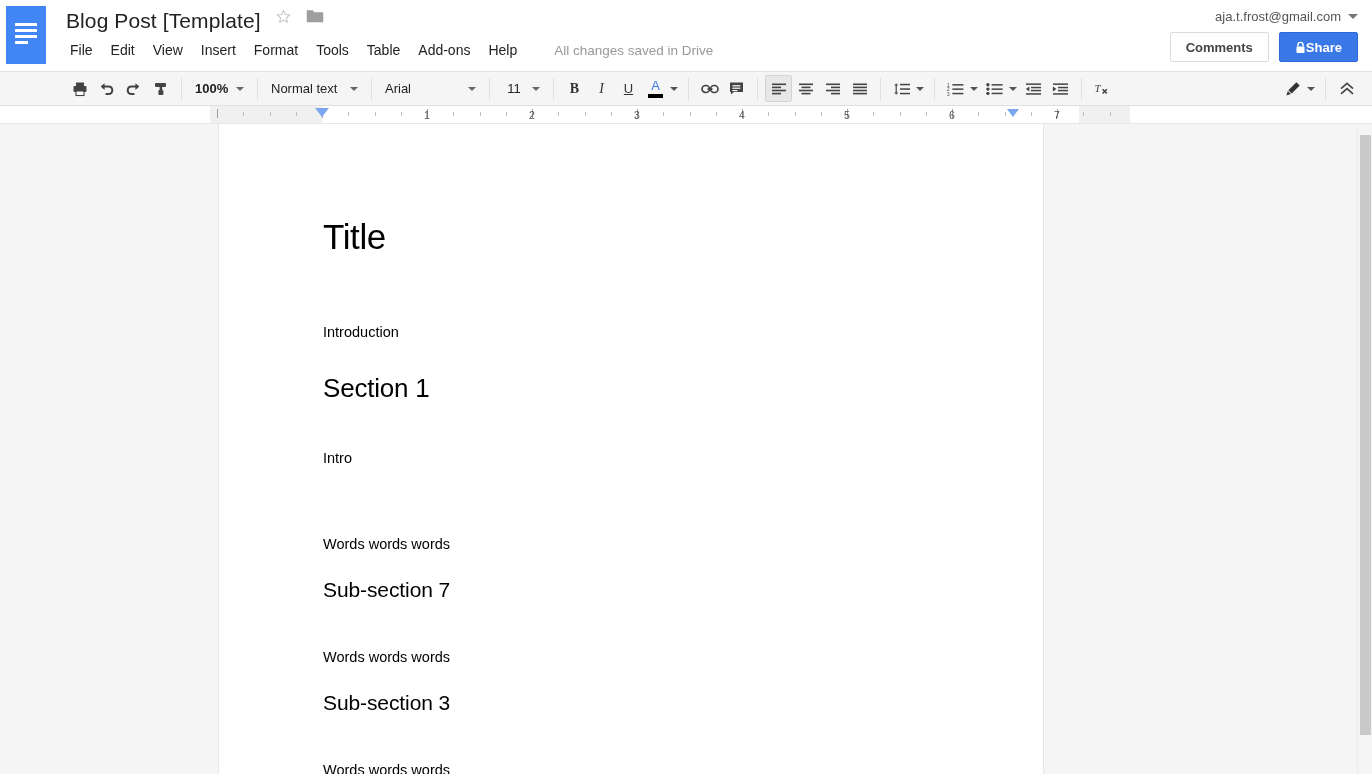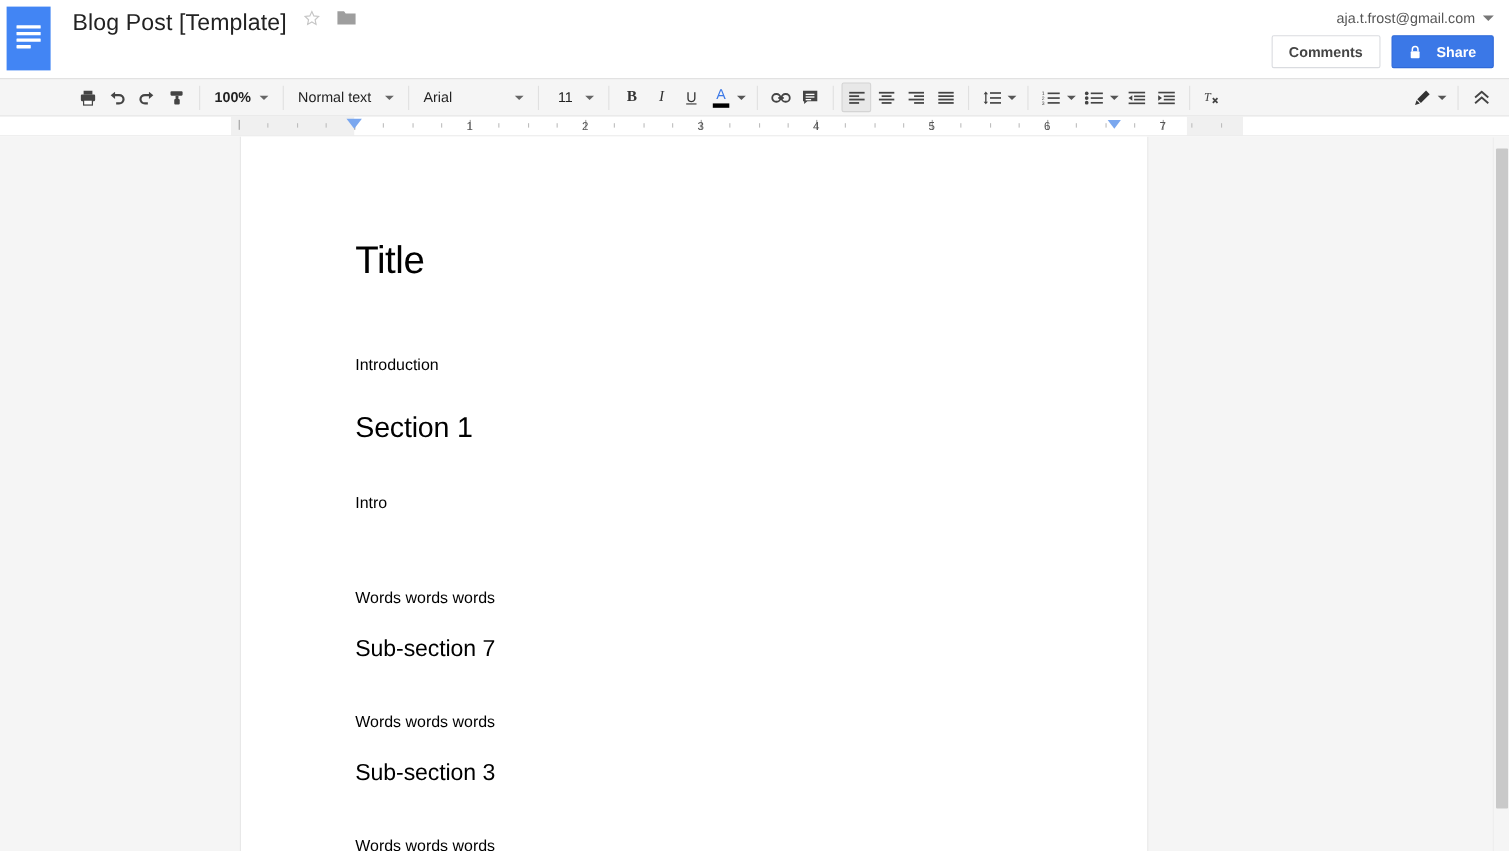--- a/index.html
+++ b/index.html
@@ -65,21 +65,21 @@
   .btn-comments {
     height: 30px; padding: 12px 15px;
     border: 1px solid #dadce0; border-radius: 2px; background: #fff;
     font-size: 13px; font-weight: bold; color: #444;
     display: flex; align-items: center; cursor: pointer;
   }
   .btn-share {
     height: 30px; padding: 0 15px;
     border: 1px solid #2f69d8; border-radius: 2px; background: #3b78e7;
     font-size: 13px; font-weight: bold; color: #fff;
-    display: flex; align-items: center; gap: 14px; cursor: pointer;
+    display: flex; align-items: center; gap: 0; cursor: pointer;
   }
   .lock-icon { width: 11px; height: 13px; display: block; }
 
   
   .toolbar {
     position: relative; height: 35px;
     background: #f5f5f5;
     border-top: 1px solid #e0e0e0;
     border-bottom: 1px solid #e0e0e0;
     display: flex; align-items: center;
@@ -195,20 +195,32 @@
     <div class="doc-title-row">
       <div class="doc-title">Blog Post [Template]</div>
       <svg class="star-icon" viewBox="0 0 24 24">
         <path d="M12 3.5l2.6 5.6 6.1.7-4.5 4.2 1.2 6.1L12 17l-5.4 3.1 1.2-6.1L3.3 9.8l6.1-.7z" fill="none" stroke="#c6c6c6" stroke-width="1.5"></path>
       </svg>
       <svg class="folder-icon" viewBox="0 0 24 20">
         <path d="M1 3h8l2 2.6h12V19H1z" fill="#9e9e9e"></path>
       </svg>
     </div>
 
+    <div class="menubar">
+      <div class="menu-item">File</div>
+      <div class="menu-item">Edit</div>
+      <div class="menu-item">View</div>
+      <div class="menu-item">Insert</div>
+      <div class="menu-item">Format</div>
+      <div class="menu-item">Tools</div>
+      <div class="menu-item">Table</div>
+      <div class="menu-item">Add-ons</div>
+      <div class="menu-item">Help</div>
+      <div class="save-status">All changes saved in Drive</div>
+    </div>
 
     <div class="account">
       <span>aja.t.frost@gmail.com</span>
       <span class="caret-down"></span>
     </div>
 
     <div class="header-buttons">
       <div class="btn-comments">Comments</div>
       <div class="btn-share">
         <svg class="lock-icon" viewBox="0 0 12 14">

